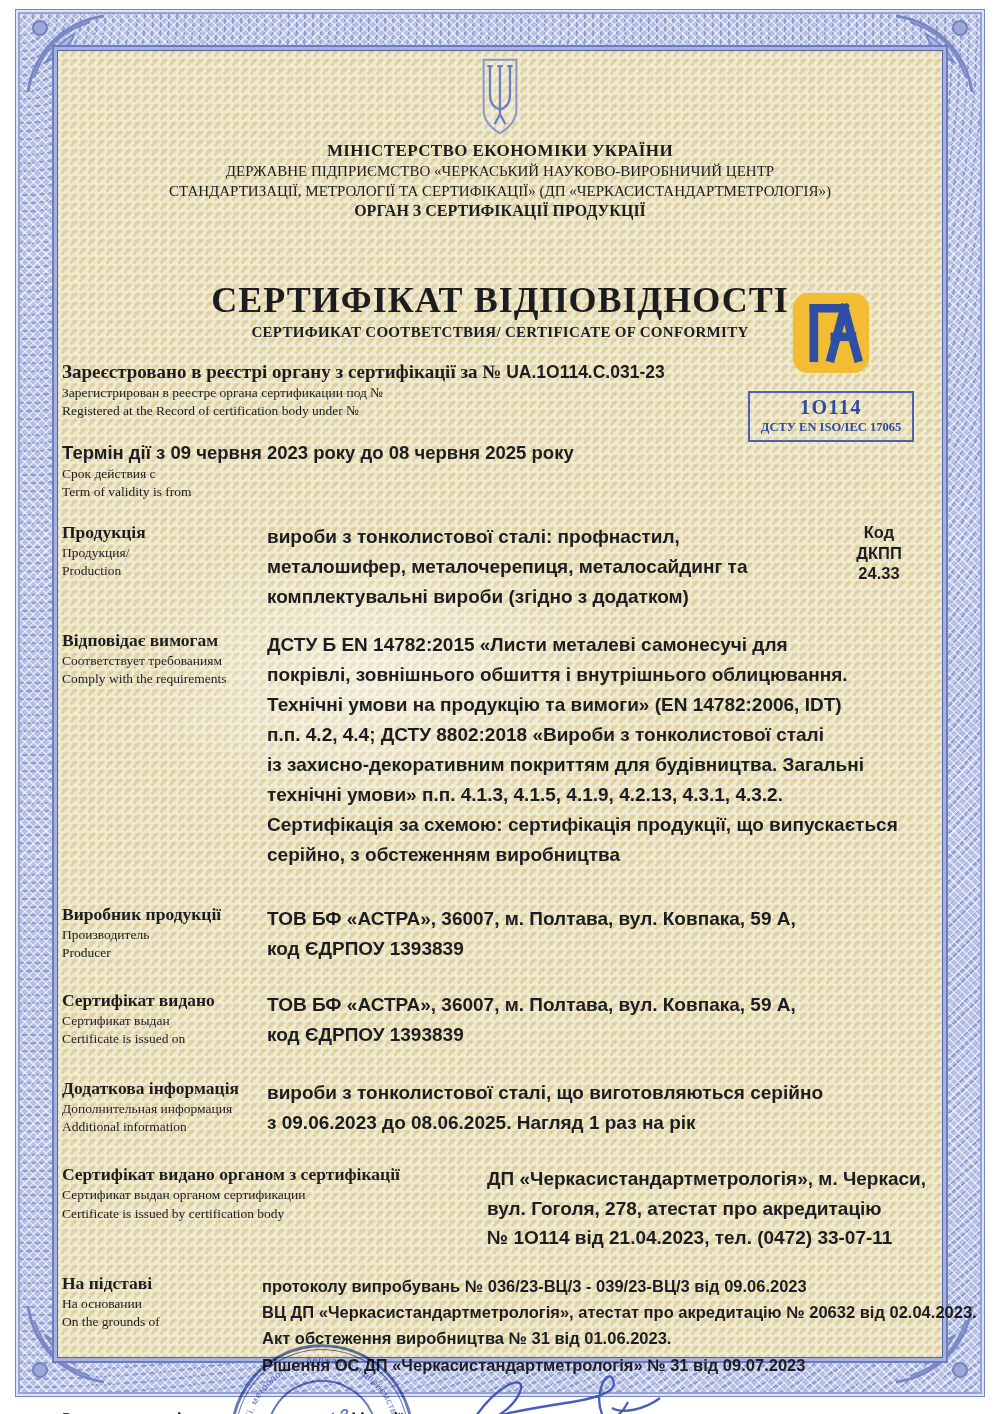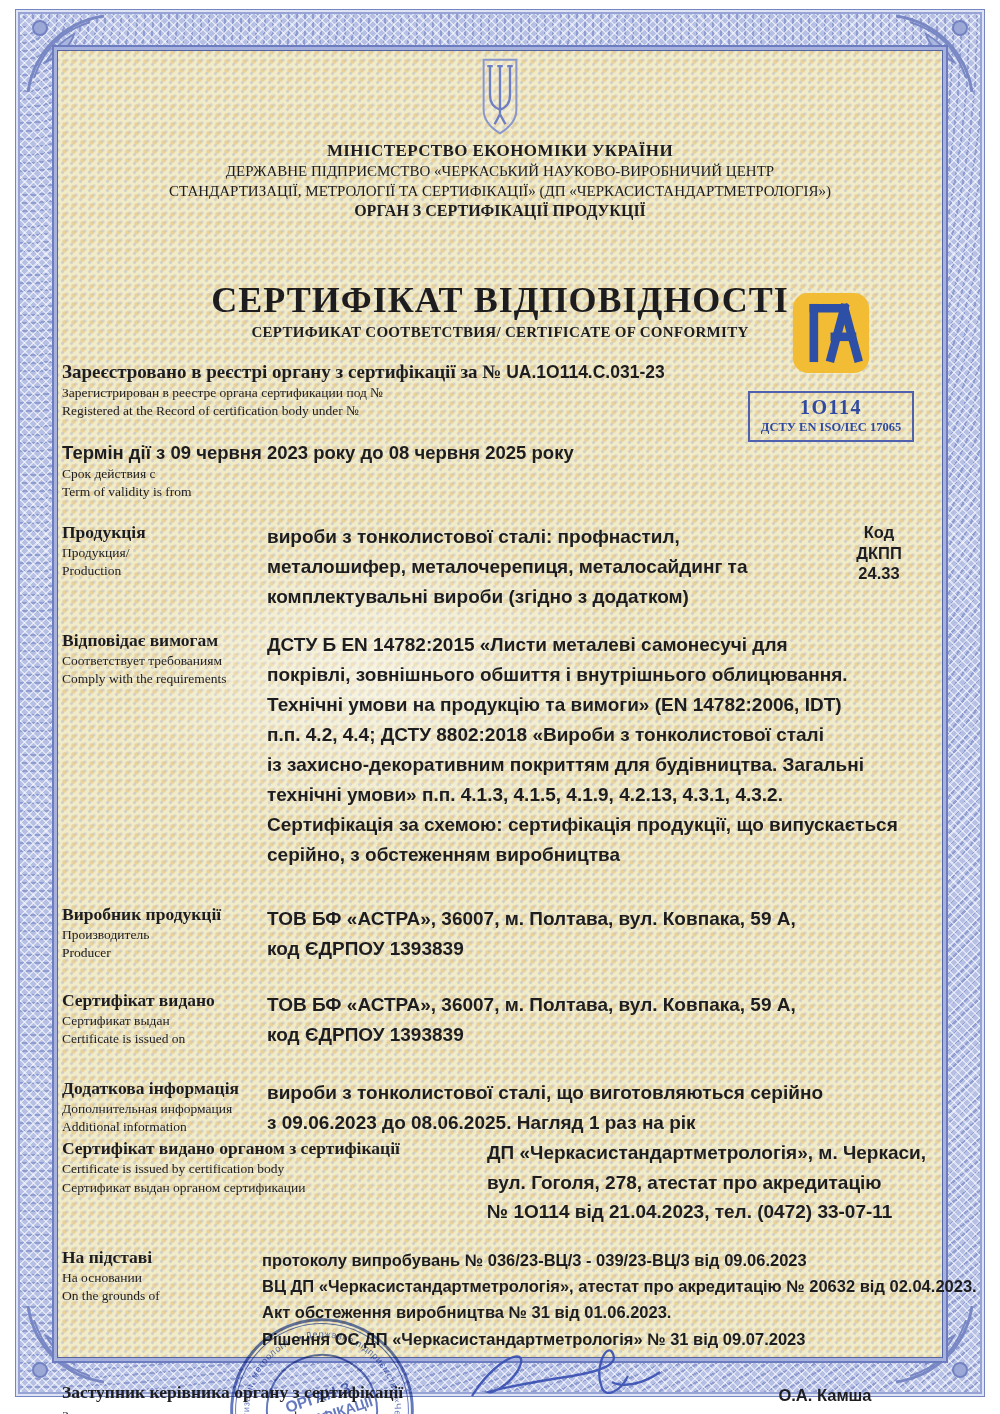--- a/index.html
+++ b/index.html
@@ -74,21 +74,21 @@
   .lbl{width:205px;flex:none;line-height:1.2;}
   .lbl-ua{font-size:17.5px;font-weight:bold;}
   .lbl-sub{font-size:13.5px;margin-top:2px;}
   .val{font-family:"Liberation Sans",sans-serif;font-weight:bold;font-size:19px;line-height:1.58;white-space:pre-line;flex:1;}
   .code-col{width:118px;flex:none;text-align:center;font-family:"Liberation Sans",sans-serif;font-weight:bold;font-size:16.5px;line-height:1.25;margin-left:4px;}
   .mt-product{margin-top:22px;}
   .mt-comply{margin-top:18px;}
   .mt-producer{margin-top:34px;}
   .mt-issued{margin-top:26px;}
   .mt-add{margin-top:28px;}
-  .mt-issuedby{justify-content:flex-end;}
+  .mt-issuedby{margin-top:26px;justify-content:flex-end;}
   .mt-grounds{margin-top:20px;}
   .lbl-wide{width:425px;flex:none;line-height:1.2;}
   .grounds-lbl{width:200px;flex:none;line-height:1.2;}
   .grounds-lines{flex:1;font-family:"Liberation Sans",sans-serif;font-weight:bold;font-size:16.5px;line-height:1.6;}
   .grounds-line{white-space:nowrap;}
 
   
   .sig-area{position:relative;margin-top:8px;height:128px;}
   .sig-lbl-ua{position:absolute;left:0;top:22px;font-size:17.5px;font-weight:bold;}
   .sig-lbl-ru{position:absolute;left:0;top:48px;font-size:13.5px;}
@@ -263,22 +263,22 @@
         <div class="lbl-sub">Дополнительная информация</div>
         <div class="lbl-sub">Additional information</div>
       </div>
       <div class="val">вироби з тонколистової сталі, що виготовляються серійно
 з 09.06.2023 до 08.06.2025. Нагляд 1 раз на рік</div>
     </div>
 
     <div class="row mt-issuedby">
       <div class="lbl-wide">
         <div class="lbl-ua">Сертифікат видано органом з сертифікації</div>
+        <div class="lbl-sub">Сертификат выдан органом сертификации</div>
         <div class="lbl-sub">Certificate is issued by certification body</div>
-        <div class="lbl-sub">Сертификат выдан органом сертификации</div>
       </div>
       <div class="val" style="line-height:1.55">ДП «Черкасистандартметрологія», м. Черкаси,
 вул. Гоголя, 278, атестат про акредитацію
 № 1О114 від 21.04.2023, тел. (0472) 33-07-11</div>
     </div>
 
     <div class="row mt-grounds">
       <div class="grounds-lbl">
         <div class="lbl-ua">На підставі</div>
         <div class="lbl-sub">На основании</div>

